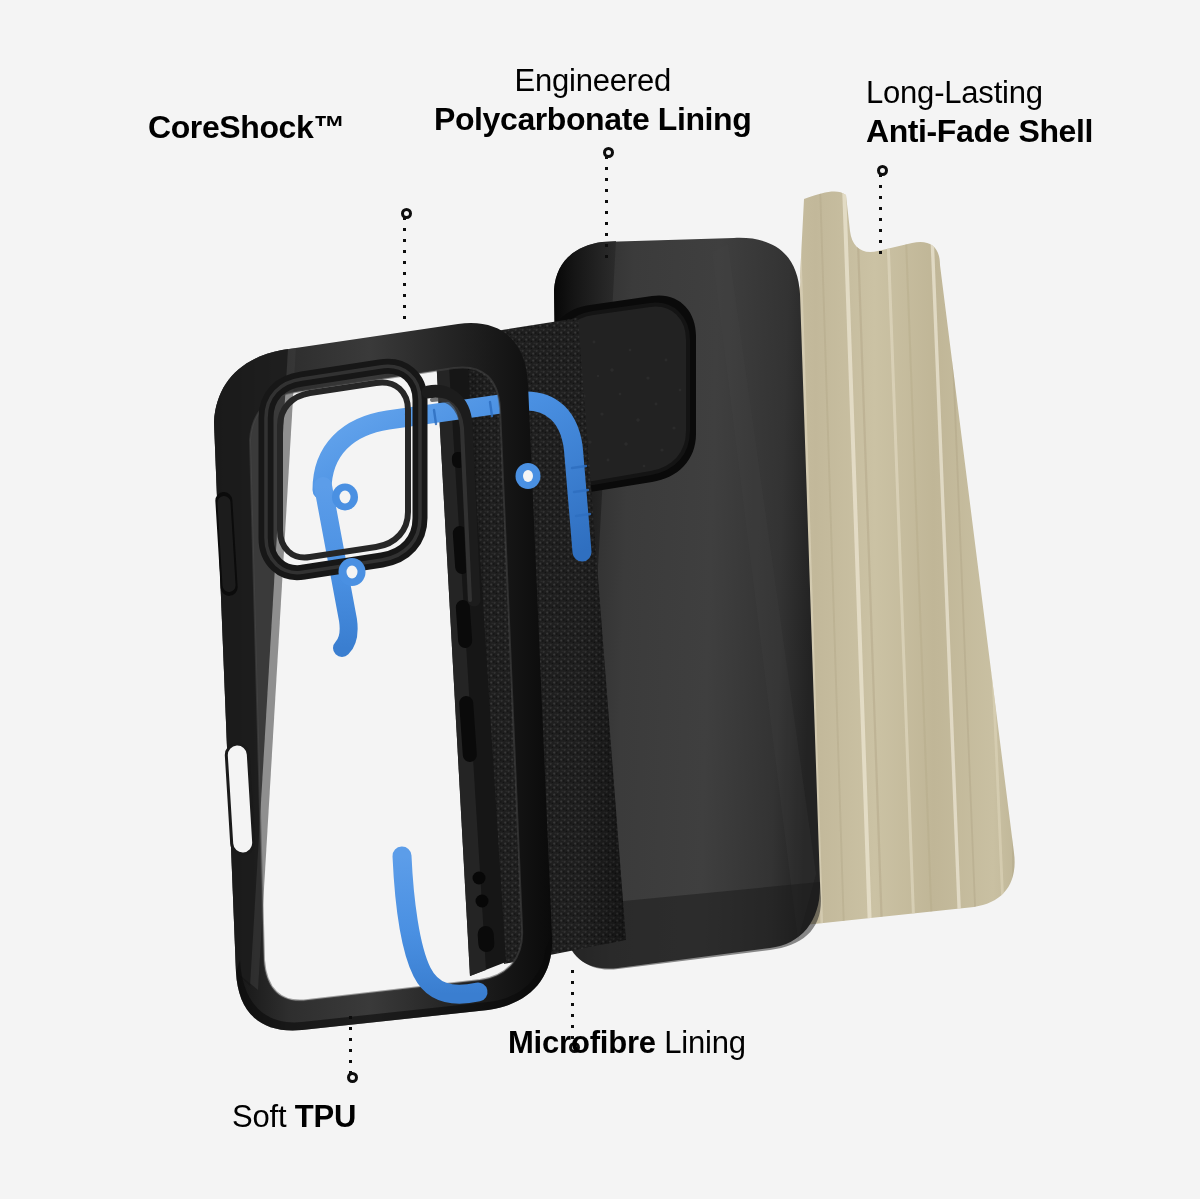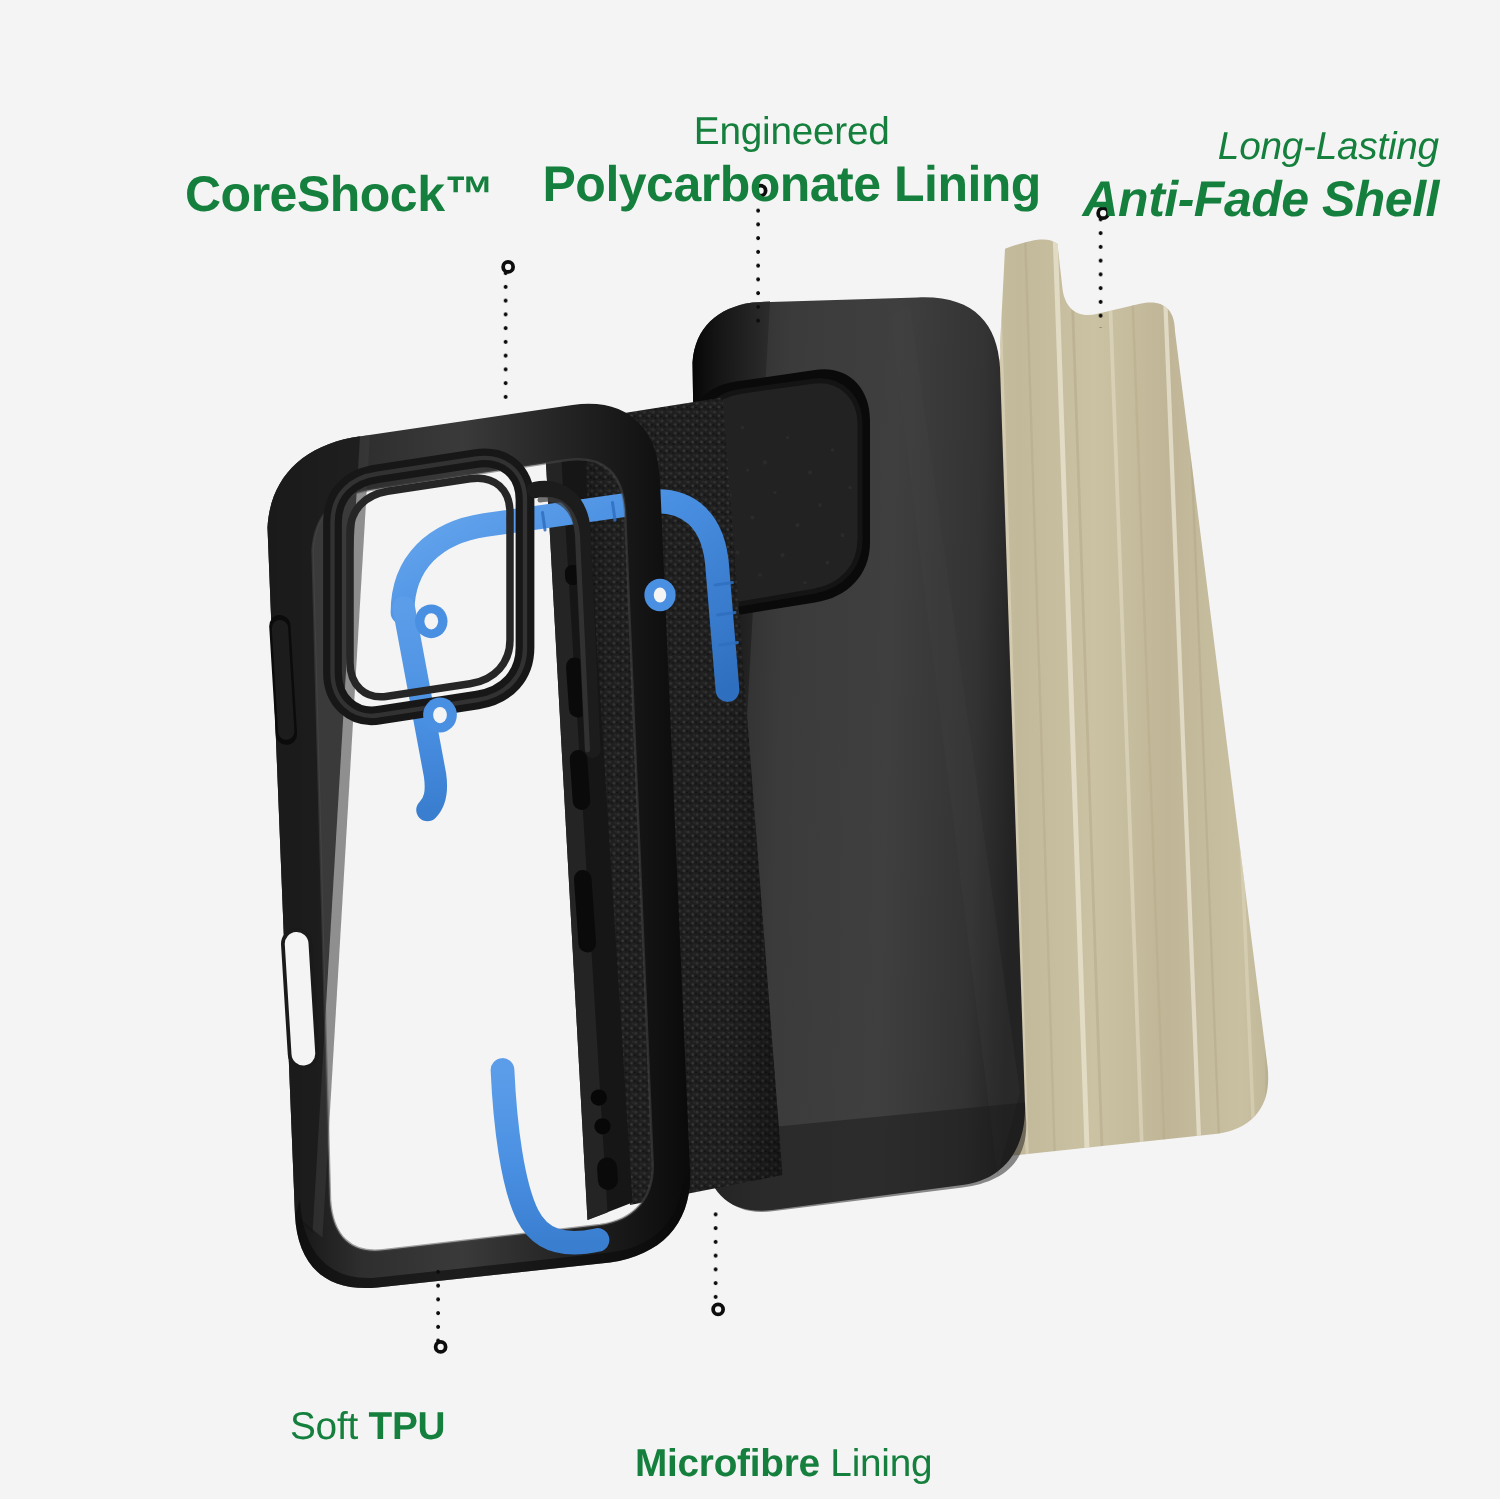--- a/index.html
+++ b/index.html
@@ -7,33 +7,33 @@
   body {
     background:#f4f4f4;
     font-family:"Liberation Sans","DejaVu Sans",sans-serif;
     position:relative;
     overflow:hidden;
     -webkit-font-smoothing:antialiased;
   }
   #stage { position:absolute; inset:0; }
 
   
-  .callout { position:absolute; color:#15803d; line-height:1.22; white-space:nowrap;margin-top:24px; }
+  .callout { position:absolute; color:#000000; line-height:1.22; white-space:nowrap; }
   .callout .l1 { font-size:31px; font-weight:400; letter-spacing:-0.2px; }
-  .callout .l2 { font-size:40px; font-weight:700; letter-spacing:-0.4px; }
+  .callout .l2 { font-size:32px; font-weight:700; letter-spacing:-0.4px; }
   .callout .inline { font-size:31px; font-weight:400; letter-spacing:-0.2px; }
   .callout .inline b { font-weight:700; }
   .callout.c-center { text-align:center; }
   .callout.c-left   { text-align:left; }
 
   #cal-coreshock  { left:148px;  top:108px; text-align:center; }
   #cal-polycarb   { left:434px;  top:62px;  text-align:center; }
-  #cal-antifade   { left:866px;  top:74px;  text-align:right;font-style:italic; }
+  #cal-antifade   { left:866px;  top:74px;  text-align:left; }
   #cal-tpu        { left:232px;  top:1098px;text-align:center; }
-  #cal-microfibre { left:508px;  top:1128px; }
+  #cal-microfibre { left:508px;  top:1024px; }
 
   
   .leader { position:absolute; width:7px; }
   .leader .dots {
     position:absolute; left:2px; top:0; width:3px; height:100%;
     background-image:radial-gradient(circle, #0d0d0d 1.45px, rgba(0,0,0,0) 1.7px);
     background-size:3px 11px;
     background-repeat:repeat-y;
   }
   .ring {

